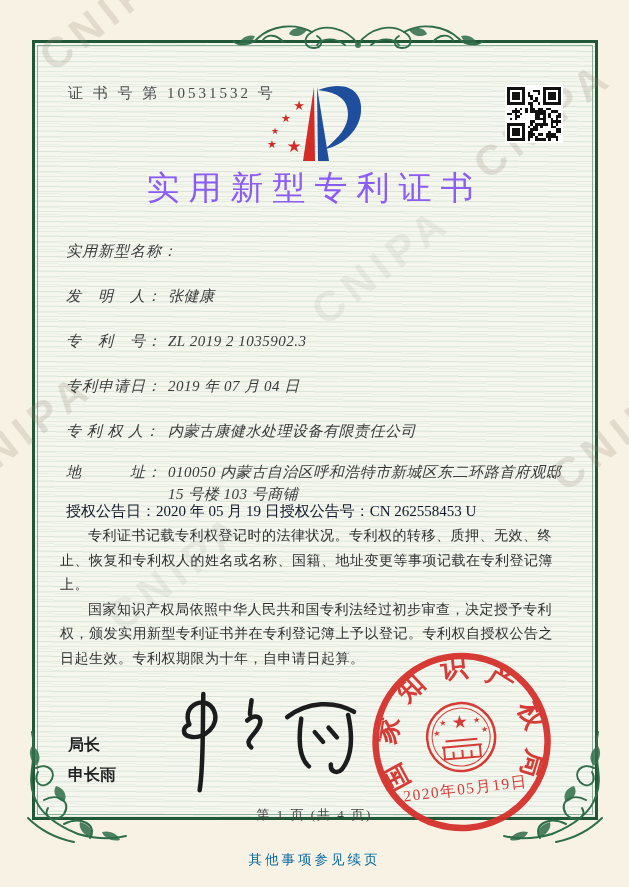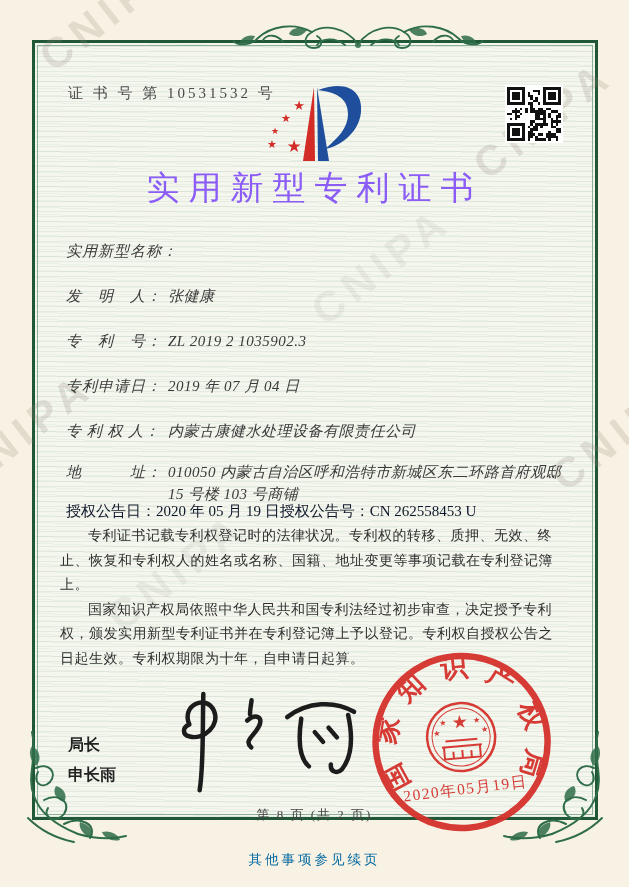--- a/index.html
+++ b/index.html
@@ -369,17 +369,17 @@
         <g fill="none" stroke-width="2">
           <path d="M94,98 h32"></path>
           <path d="M90,104 h40"></path>
           <path d="M92,104 v12 h36 v-12"></path>
           <path d="M101,116 v-7 M110,116 v-8 M119,116 v-7"></path>
         </g>
       </g>
       <text x="110" y="152" text-anchor="middle" fill="#d5312c" font-size="15.5" letter-spacing="1.5" font-family="'Liberation Serif','DejaVu Serif',serif" transform="rotate(-2 110 152)">2020年05月19日</text>
     </svg>
 
-    <div class="page-num">第 8 页 (共 2 页)</div>
+    <div class="page-num">第 1 页 (共 4 页)</div>
     <div class="footer-note">其他事项参见续页</div>
 
   </div>
 </div>
 
 </body></html>

